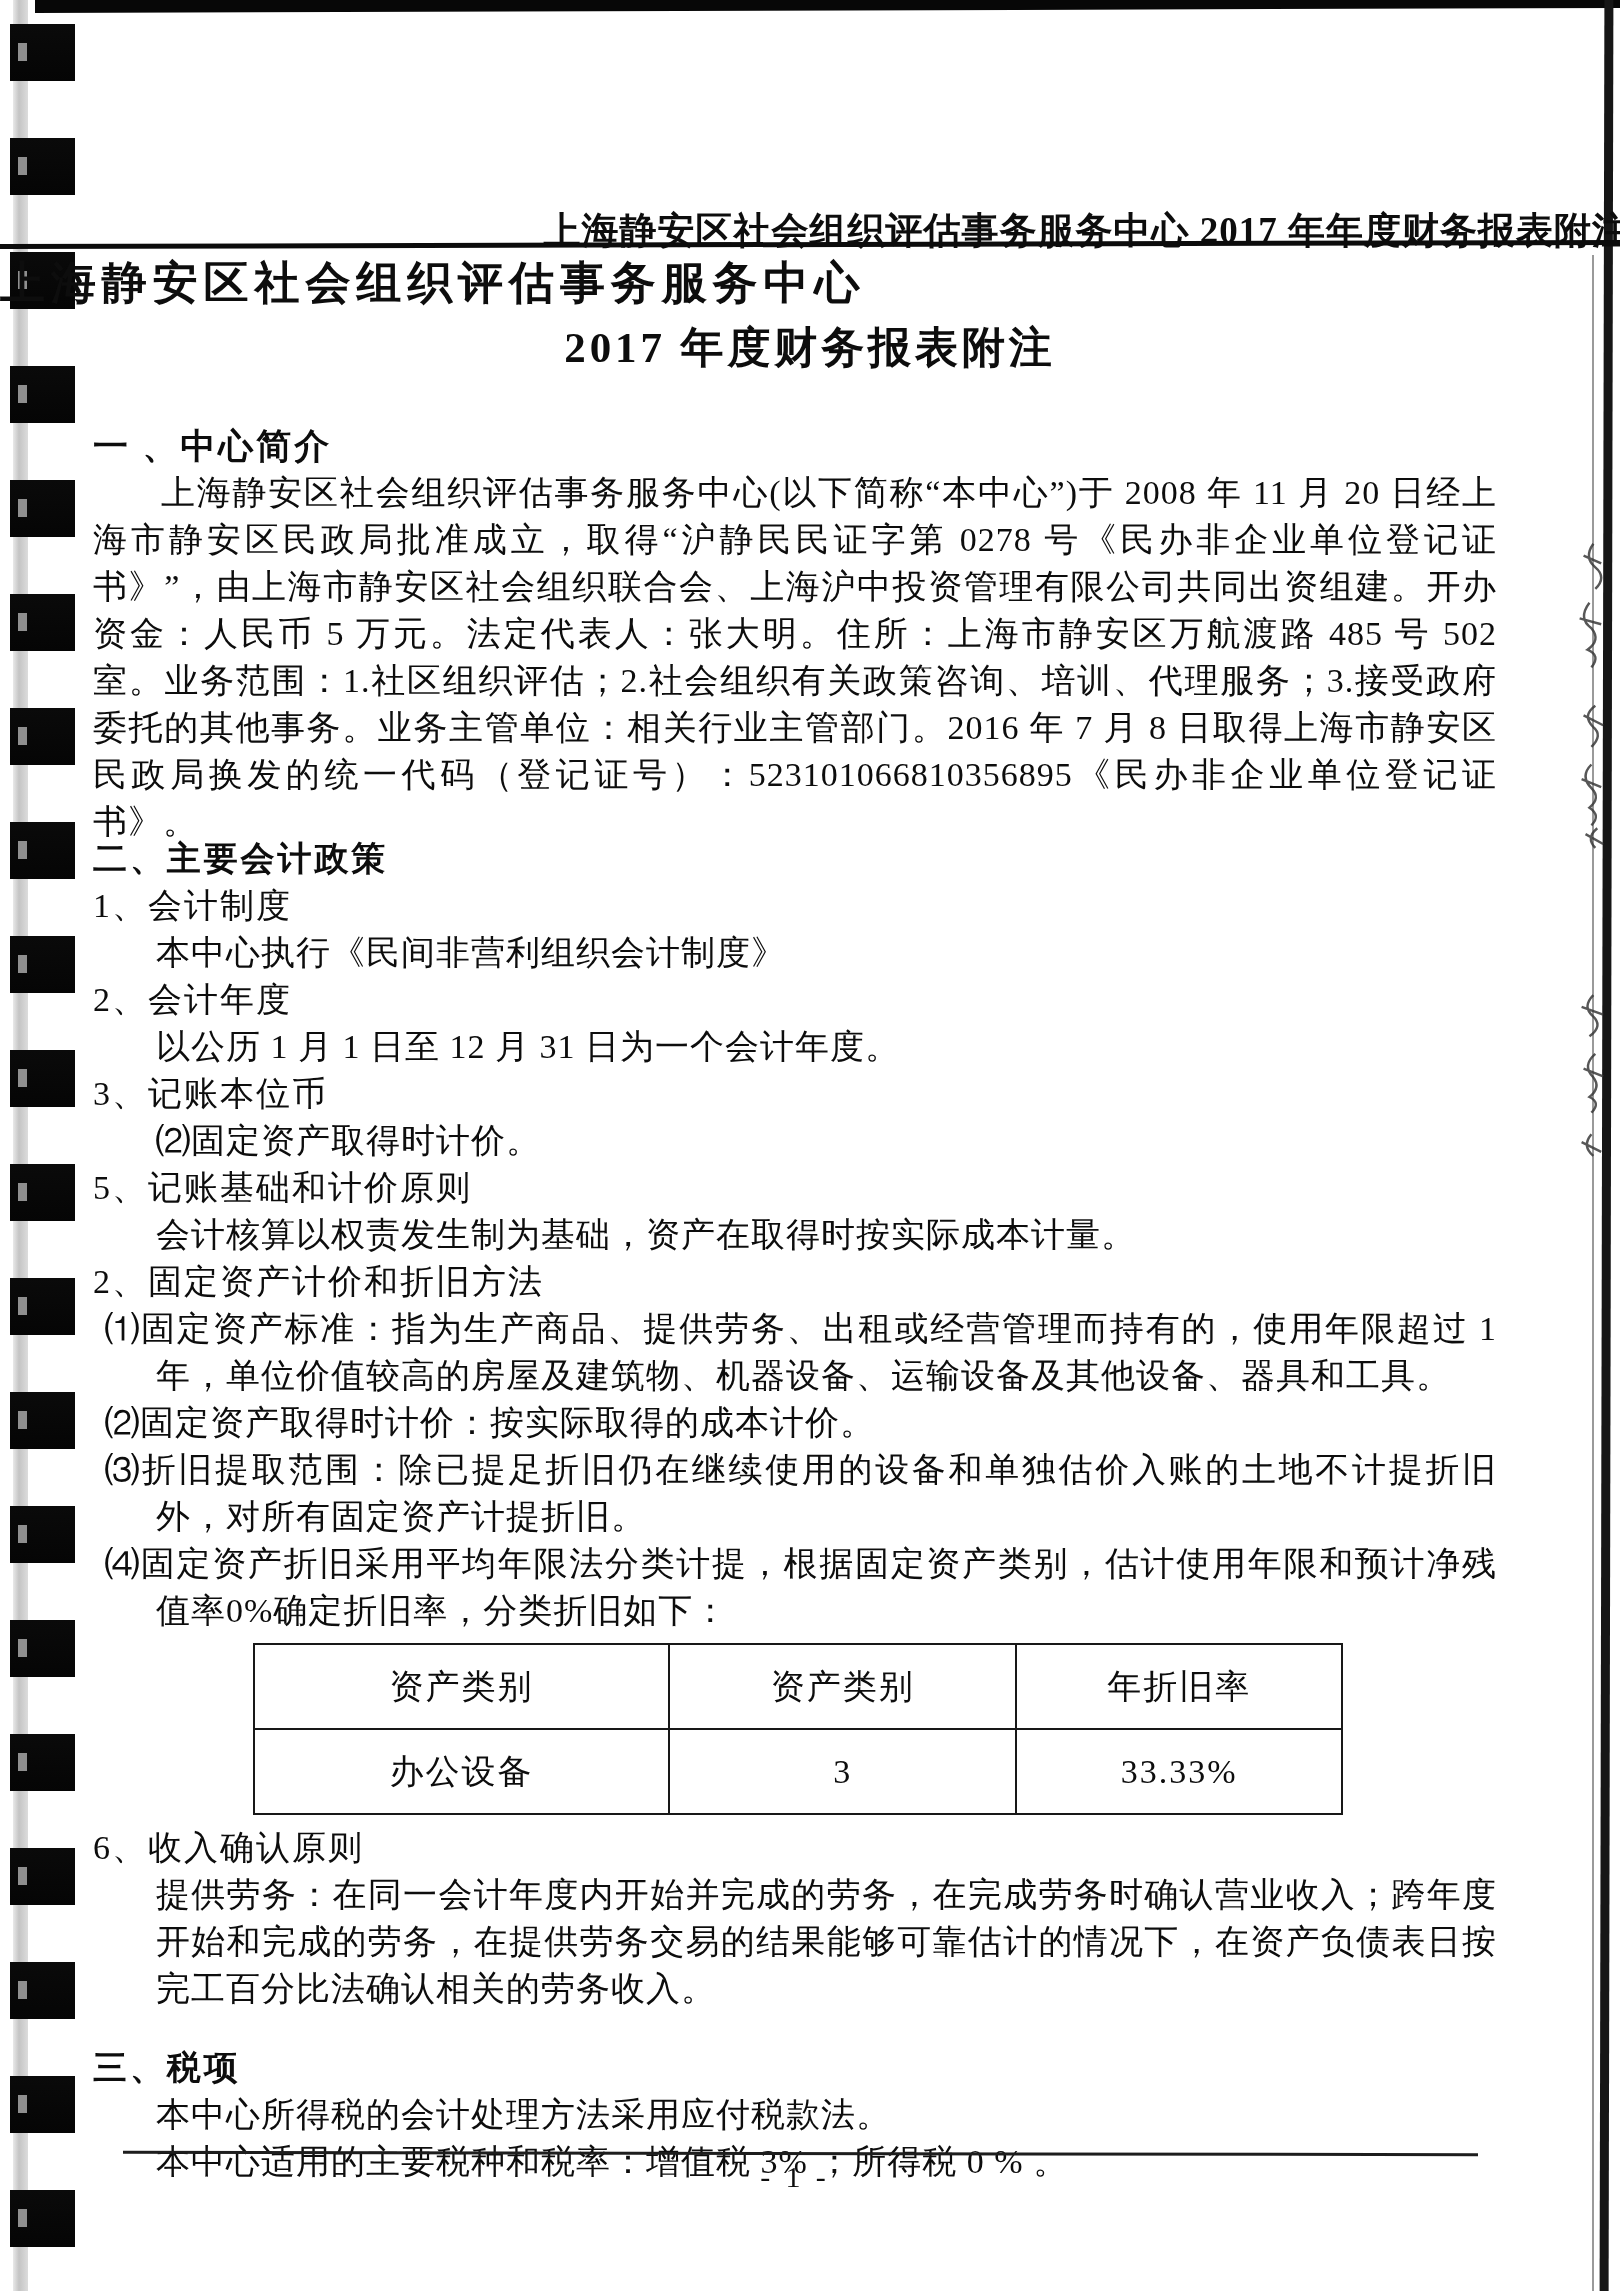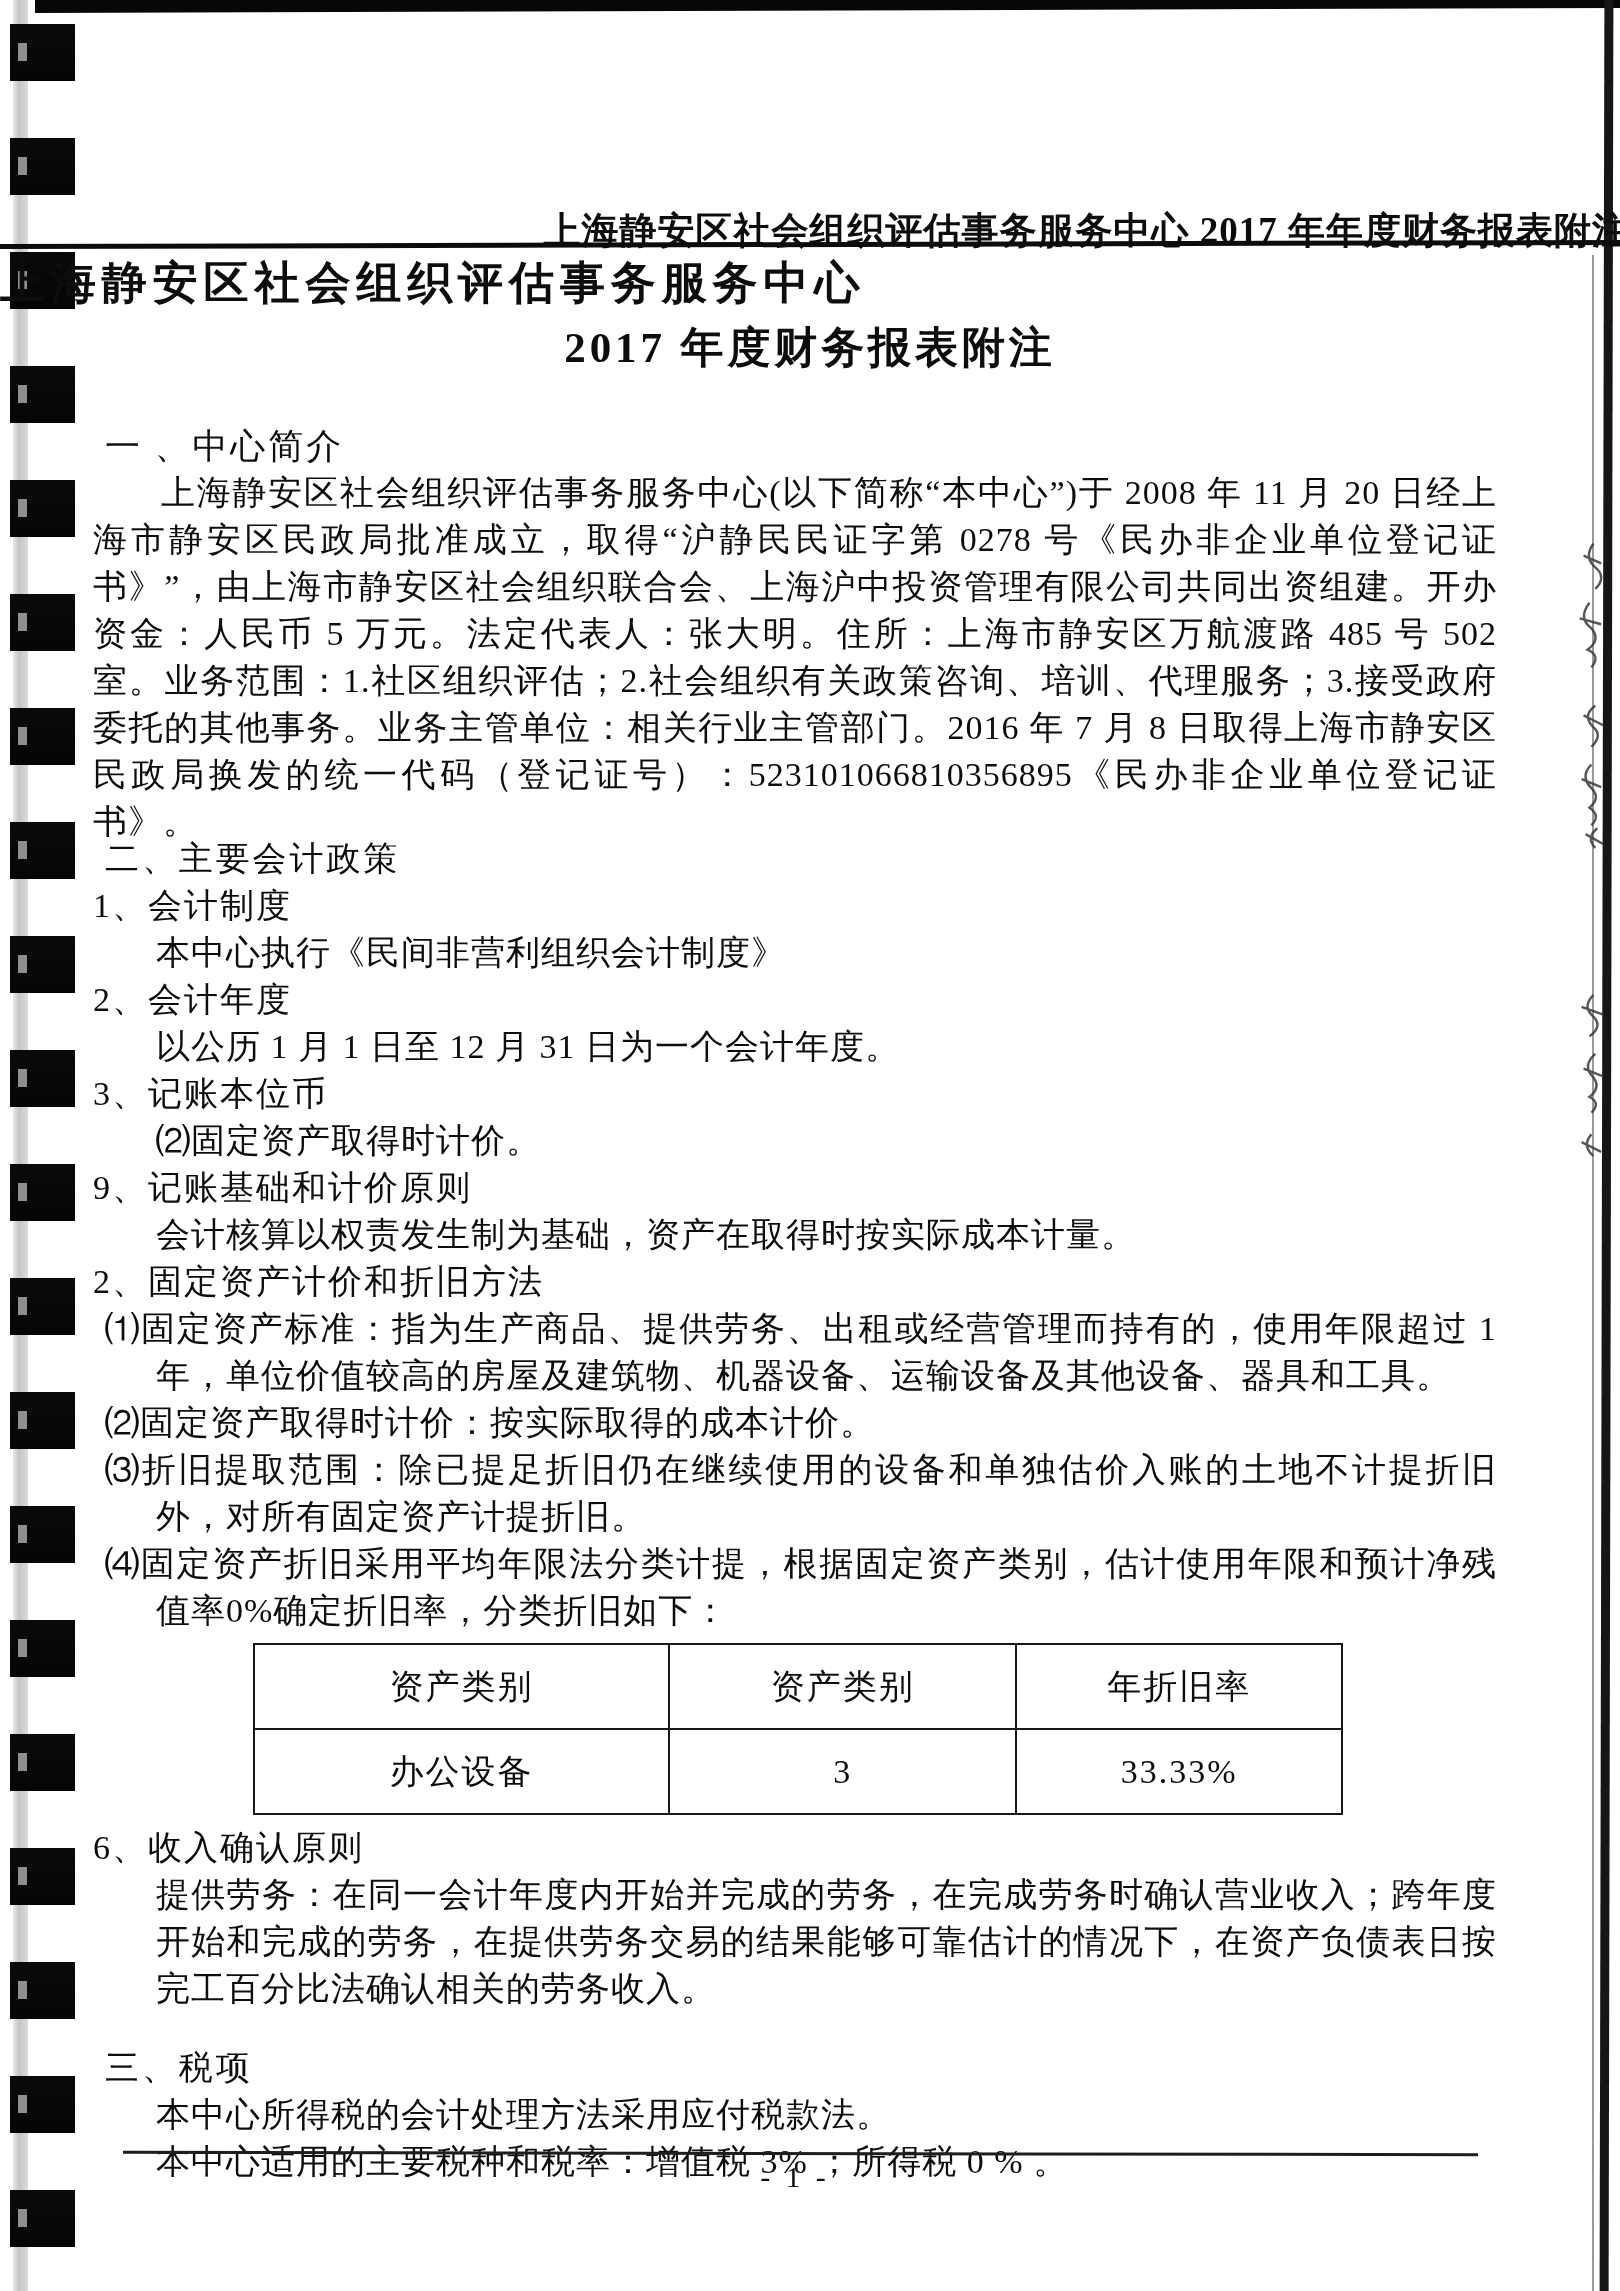--- a/index.html
+++ b/index.html
@@ -68,21 +68,21 @@
     position:absolute;top:423px;left:0;
     font-size:35px;font-weight:bold;letter-spacing:2.9px;
   }
   .sec1-para{
     position:absolute;top:469px;left:0;width:100%;
     font-size:34px;line-height:47px;
     text-align:justify;text-justify:inter-character;
     text-indent:2em;letter-spacing:1px;
   }
   .main-flow{position:absolute;top:835px;left:0;width:100%;font-size:34px;line-height:47px;letter-spacing:1px;}
-  .sec-heading{font-weight:normal;letter-spacing:2.9px;margin-left:12px;}
+  .sec-heading{font-weight:bold;letter-spacing:2.9px;}
   .item-label{letter-spacing:2px;}
   .item-content{padding-left:63px;text-align:justify;text-justify:inter-character;}
   .sub-item{padding-left:63px;text-indent:-51px;text-align:justify;text-justify:inter-character;}
   .dep-table{
     border-collapse:collapse;margin-left:160px;margin-top:8.8px;margin-bottom:8.8px;
     width:1090px;table-layout:fixed;
   }
   .dep-table td,.dep-table th{
     border:2.9px solid #181818;text-align:center;vertical-align:middle;
     height:81px;font-size:34px;font-weight:normal;letter-spacing:2px;
@@ -143,21 +143,21 @@
       </div>
       <div>
         <div class="item-label">2、会计年度</div>
         <div class="item-content">以公历 1 月 1 日至 12 月 31 日为一个会计年度。</div>
       </div>
       <div>
         <div class="item-label">3、记账本位币</div>
         <div class="item-content">⑵固定资产取得时计价。</div>
       </div>
       <div>
-        <div class="item-label">9、记账基础和计价原则</div>
+        <div class="item-label">5、记账基础和计价原则</div>
         <div class="item-content">会计核算以权责发生制为基础，资产在取得时按实际成本计量。</div>
       </div>
       <div>
         <div class="item-label">2、固定资产计价和折旧方法</div>
       </div>
 
       <div class="sub-item">⑴固定资产标准：指为生产商品、提供劳务、出租或经营管理而持有的，使用年限超过 1 年，单位价值较高的房屋及建筑物、机器设备、运输设备及其他设备、器具和工具。</div>
       <div class="sub-item">⑵固定资产取得时计价：按实际取得的成本计价。</div>
       <div class="sub-item">⑶折旧提取范围：除已提足折旧仍在继续使用的设备和单独估价入账的土地不计提折旧外，对所有固定资产计提折旧。</div>
       <div class="sub-item">⑷固定资产折旧采用平均年限法分类计提，根据固定资产类别，估计使用年限和预计净残值率0%确定折旧率，分类折旧如下：</div>

